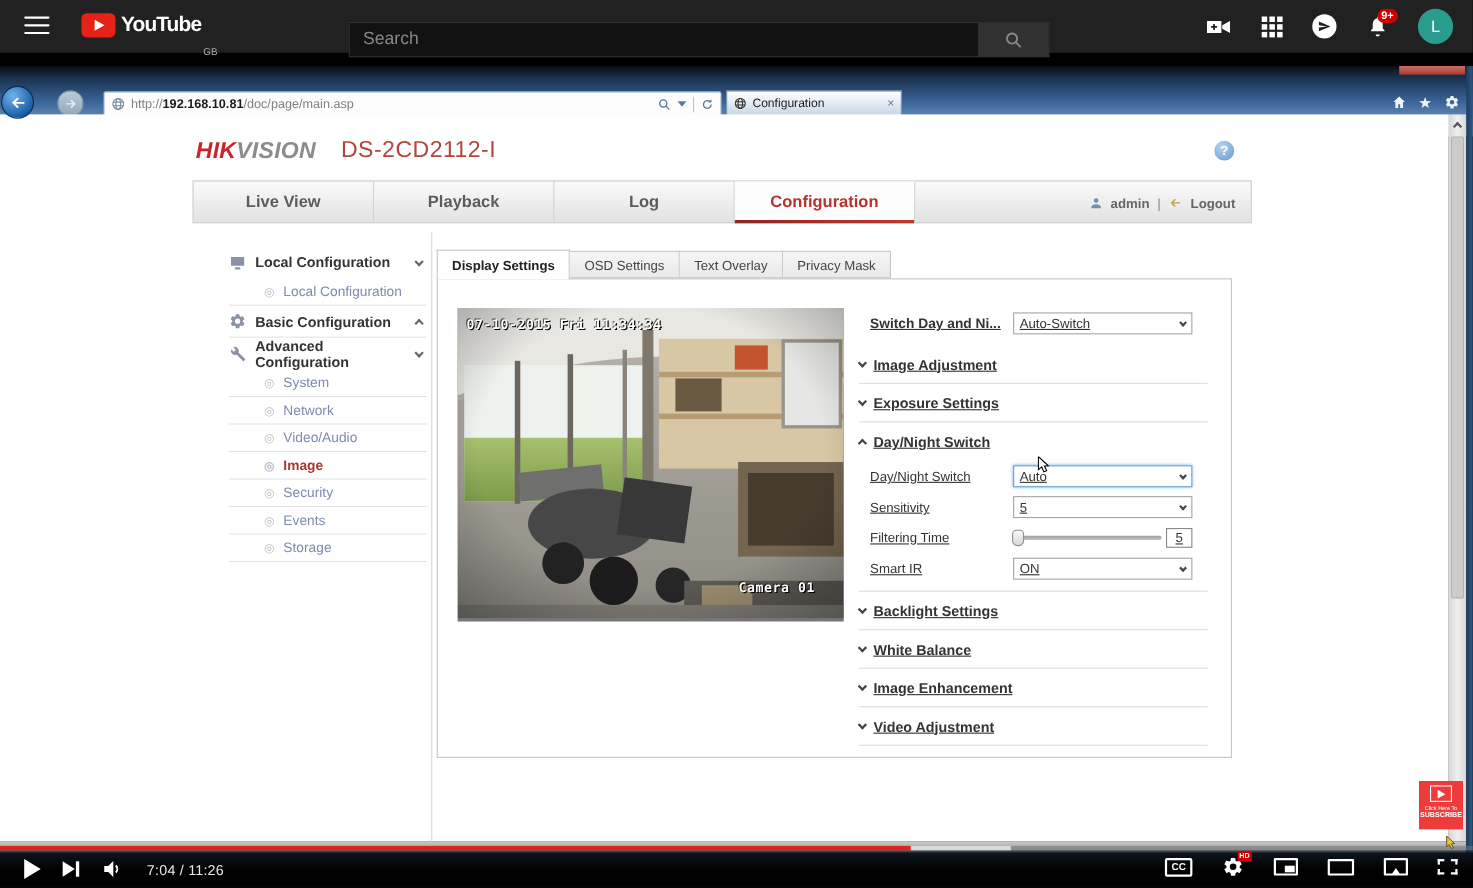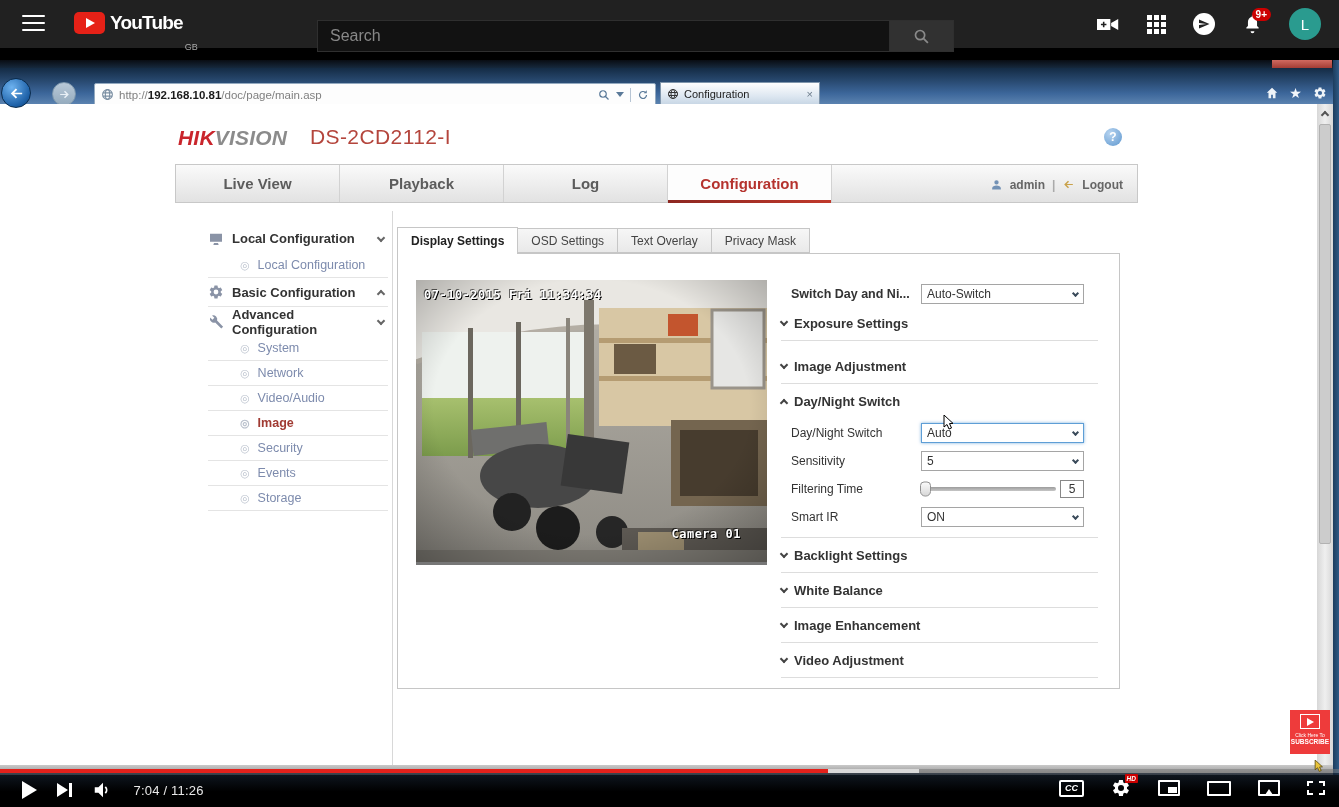--- a/index.html
+++ b/index.html
@@ -113,21 +113,21 @@
   .ctab.active{height:27px;margin-top:0;background:#fff;font-weight:bold;color:#222;border-bottom:none;}
   .panel{position:absolute;left:397px;top:149px;width:723px;height:436px;border:1px solid #c6c6c6;background:#fff;z-index:2;}
 
   
   .preview{position:absolute;left:18px;top:26px;width:351px;height:285px;background:#777;overflow:hidden;}
   .osd{position:absolute;color:#fff;font-family:"DejaVu Sans Mono",monospace;font-size:12px;font-weight:bold;
       text-shadow:1px 1px 0 #000,-1px -1px 0 rgba(0,0,0,.6);letter-spacing:.5px;}
   .osd.ts{left:8px;top:8px;} .osd.cam{right:26px;bottom:24px;}
 
   
-  .settings{position:absolute;left:383px;top:28px;width:317px;font-size:12px;color:#333;}
+  .settings{position:absolute;left:383px;top:28px;width:317px;font-size:12px;color:#333;text-decoration:underline;}
   .set-row1{display:flex;align-items:center;height:24px;}
   .set-label{padding-left:10px;width:140px;flex:0 0 auto;}
   .set-label.b{font-weight:bold;font-size:12.5px;}
   .sel{width:163px;height:20px;border:1px solid #a5a5a5;background:#fff;display:flex;align-items:center;
       padding:0 5px;position:relative;cursor:pointer;}
   .sel .sel-chev{position:absolute;right:5px;}
   .sel .sel-chev .chev{border-color:#3a4a5a;width:5px;height:5px;}
   .sel.focused{border:1px solid #5e9ed6;box-shadow:0 0 3px rgba(94,158,214,.8);}
   .acc{display:flex;align-items:center;height:35px;font-weight:bold;font-size:13px;color:#333;
       border-bottom:1px solid #ddd;cursor:pointer;gap:7px;}
@@ -157,21 +157,21 @@
   .yt-progress .rest{flex:1;background:rgba(120,120,120,.55);}
   .yt-controls{position:absolute;left:0;top:725px;width:1339px;height:34px;
       background:linear-gradient(rgba(22,34,48,.7),#000 55%);z-index:7;}
   .ctl-left{position:absolute;left:22px;top:6px;display:flex;align-items:center;gap:20px;color:#fff;}
   .ctl-play{width:0;height:0;border-left:15px solid #fff;border-top:9px solid transparent;
       border-bottom:9px solid transparent;cursor:pointer;}
   .ctl-next{display:flex;align-items:center;cursor:pointer;}
   .ctl-next .tri{width:0;height:0;border-left:11px solid #fff;border-top:7px solid transparent;border-bottom:7px solid transparent;}
   .ctl-next .bar{width:2.5px;height:14px;background:#fff;margin-left:1px;}
   .ctl-time{font-size:13px;color:#e8e8e8;letter-spacing:.2px;}
-  .ctl-right{position:absolute;right:14px;top:5px;display:flex;align-items:center;gap:27px;color:#fff;font-style:italic;}
+  .ctl-right{position:absolute;right:14px;top:5px;display:flex;align-items:center;gap:27px;color:#fff;}
   .ctl-cc{width:25px;height:17px;border:2px solid #fff;border-radius:2px;font-size:9px;font-weight:bold;
       display:flex;align-items:center;justify-content:center;cursor:pointer;}
   .ctl-gear{position:relative;width:20px;height:20px;cursor:pointer;}
   .hd-badge{position:absolute;top:-4px;right:-7px;background:#cc0000;color:#fff;font-size:6.5px;
       font-weight:bold;padding:1px 2px;border-radius:1px;line-height:7px;}
   .ctl-mini{width:22px;height:16px;border:2px solid #fff;border-radius:1px;position:relative;cursor:pointer;}
   .ctl-mini i{position:absolute;right:1px;bottom:1px;width:9px;height:6px;background:#fff;}
   .ctl-theater{width:24px;height:15px;border:2px solid #fff;border-radius:1px;cursor:pointer;}
   .ctl-tv{width:22px;height:16px;border:2px solid #fff;border-radius:1px;position:relative;cursor:pointer;}
   .ctl-tv:after{content:"";position:absolute;left:5px;bottom:-1px;border-bottom:6px solid #fff;
@@ -512,27 +512,27 @@
 
         <div class="settings">
           <div class="set-row1">
             <span class="set-label b">Switch Day and Ni...</span>
             <span class="sel">
               <span>Auto-Switch</span>
               <span class="sel-chev"><span class="chev down"></span></span>
             </span>
           </div>
 
+          <div class="acc" style="margin-top:8px">
+            <span class="chev down"></span>
+            <span>Image Adjustment</span>
+          </div>
           <div class="acc">
             <span class="chev down"></span>
             <span>Exposure Settings</span>
-          </div>
-          <div class="acc" style="margin-top:8px">
-            <span class="chev down"></span>
-            <span>Image Adjustment</span>
           </div>
           <div class="acc open">
             <span class="chev up"></span>
             <span>Day/Night Switch</span>
           </div>
 
           <div class="fields fields-wrap">
             <div class="frow">
               <span class="set-label">Day/Night Switch</span>
               <span class="sel focused">

